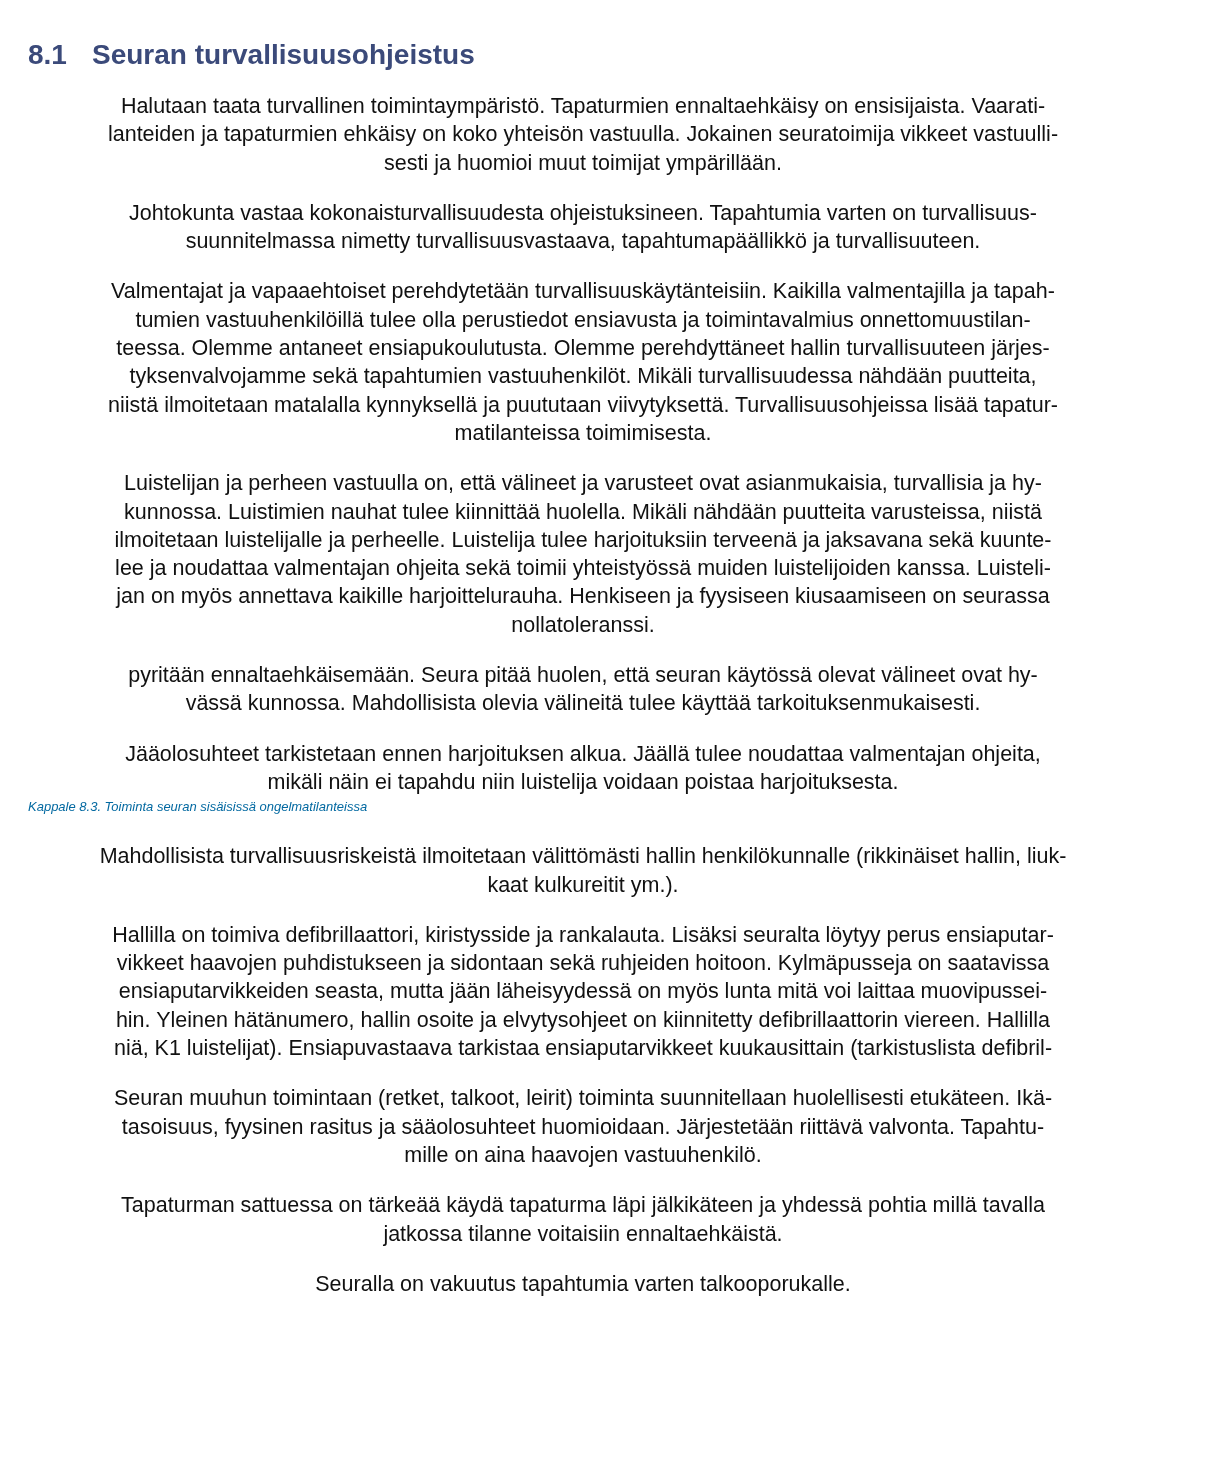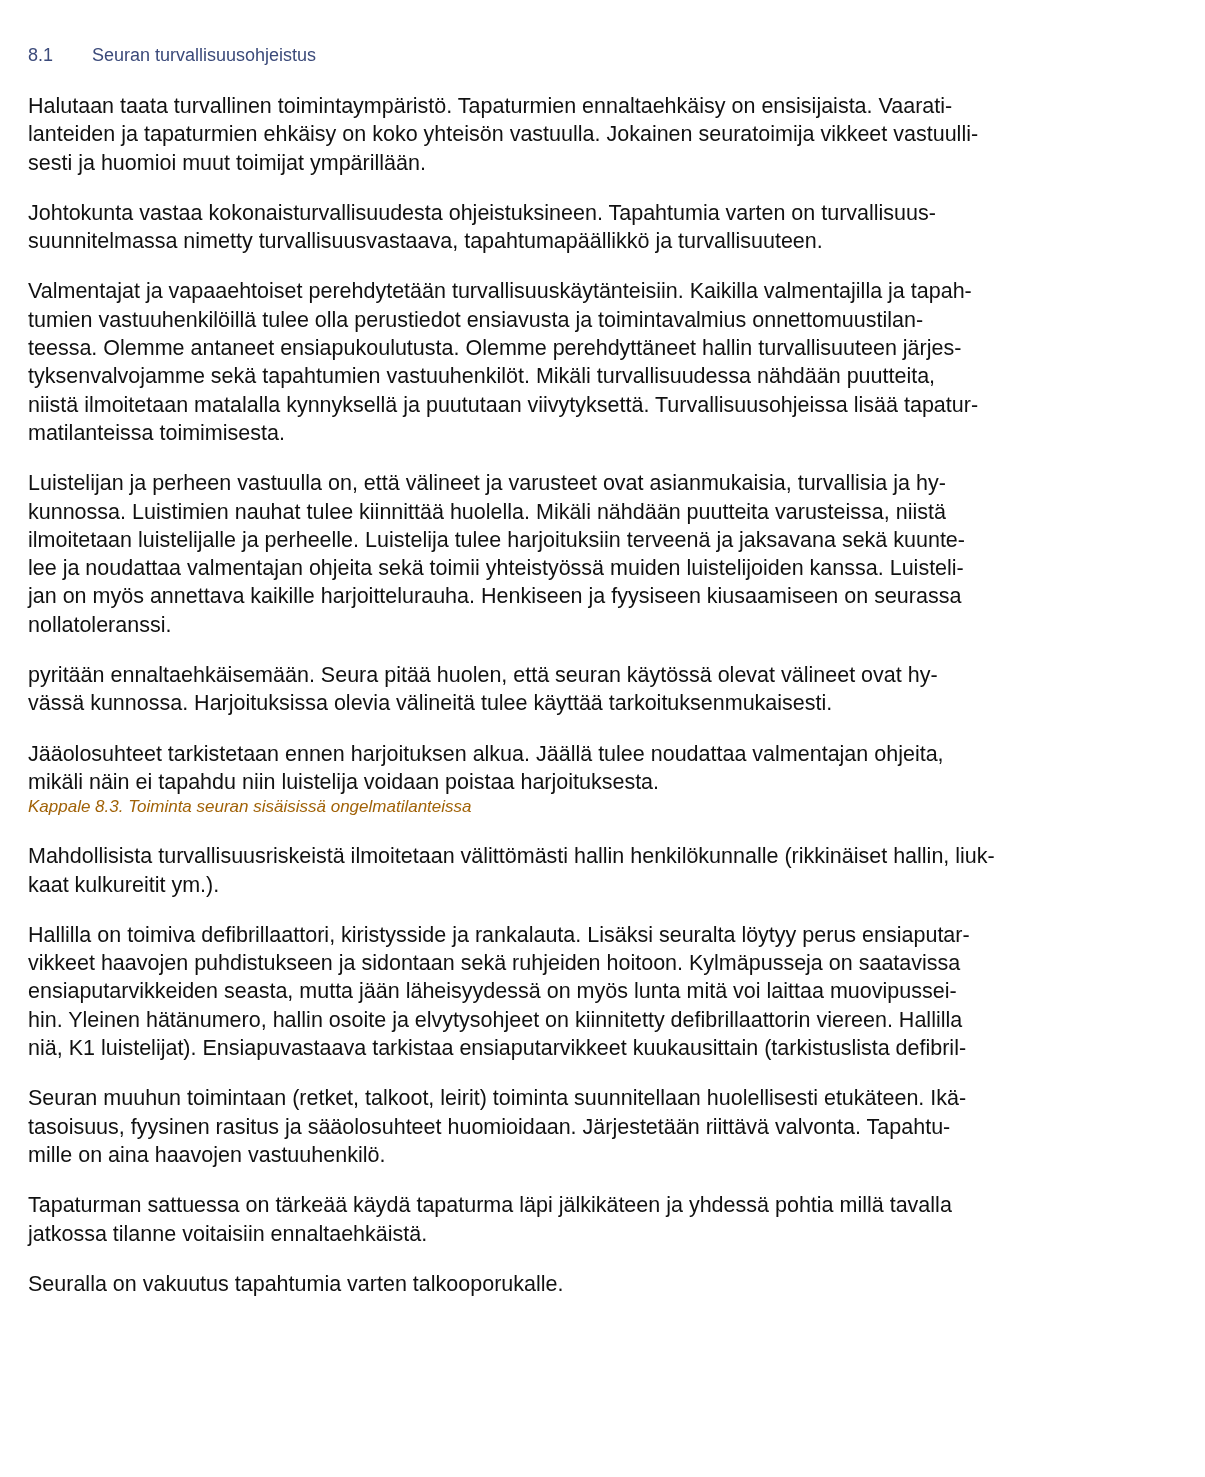--- a/index.html
+++ b/index.html
@@ -16,46 +16,47 @@
       color: #111111;
     }
     .page {
       position: absolute;
       left: 28px;
       top: 38px;
       width: 1110px;
     }
     .heading {
       font-family: "Liberation Sans", sans-serif;
-      font-weight: normal;
-      font-size: 18px;
+      font-weight: bold;
+      font-size: 28px;
       color: #3b4a7a;
       margin: 0 0 20px 0;
       line-height: 34px;
       white-space: nowrap;
     }
     .heading .num {
       display: inline-block;
       width: 64px;
     }
     .para {
       margin: 0 0 22px 0;
       font-size: 21.5px;
       line-height: 28.3px;
     }
     .para .line {
       display: block;
       white-space: nowrap;
+      text-align: center;
     }
     .caption {
       font-style: italic;
-      font-size: 17px;
+      font-size: 13px;
       line-height: 22px;
       margin: -22px 0 24px 0;
-      color: #a16207;
+      color: #0369a1;
     }
   </style>
 </head>
 <body>
 
 <div class="page">
 
   <h2 class="heading">
     <span class="num">8.1</span><span>Seuran turvallisuusohjeistus</span>
   </h2>
@@ -84,21 +85,21 @@
     <span class="line">Luistelijan ja perheen vastuulla on, että välineet ja varusteet ovat asianmukaisia, turvallisia ja hy-</span>
     <span class="line">kunnossa. Luistimien nauhat tulee kiinnittää huolella. Mikäli nähdään puutteita varusteissa, niistä</span>
     <span class="line">ilmoitetaan luistelijalle ja perheelle. Luistelija tulee harjoituksiin terveenä ja jaksavana sekä kuunte-</span>
     <span class="line">lee ja noudattaa valmentajan ohjeita sekä toimii yhteistyössä muiden luistelijoiden  kanssa. Luisteli-</span>
     <span class="line">jan on myös annettava kaikille harjoittelurauha. Henkiseen ja fyysiseen kiusaamiseen on seurassa</span>
     <span class="line">nollatoleranssi.</span>
   </p>
 
   <p class="para">
     <span class="line">pyritään ennaltaehkäisemään.  Seura pitää huolen, että seuran käytössä olevat välineet ovat hy-</span>
-    <span class="line">vässä kunnossa. Harjoituksissa olevia välineitä tulee käyttää tarkoituksenmukaisesti.</span>
+    <span class="line">vässä kunnossa. Mahdollisista olevia välineitä tulee käyttää tarkoituksenmukaisesti.</span>
   </p>
 
   <p class="para">
     <span class="line">Jääolosuhteet tarkistetaan ennen harjoituksen alkua. Jäällä tulee noudattaa valmentajan ohjeita,</span>
     <span class="line">mikäli näin ei tapahdu niin luistelija voidaan poistaa harjoituksesta.</span>
   </p>
 
   <div class="caption">Kappale 8.3. Toiminta seuran sisäisissä ongelmatilanteissa</div>
 
   <p class="para">

